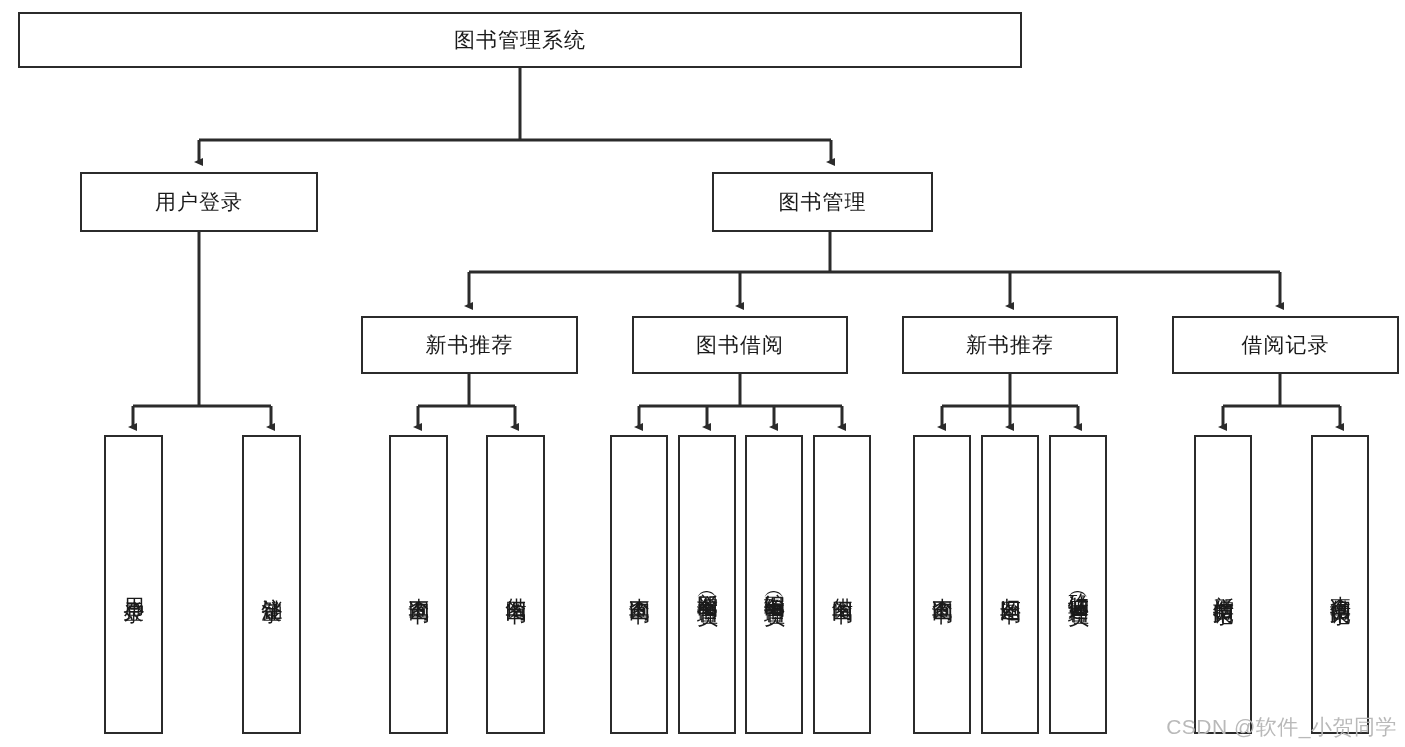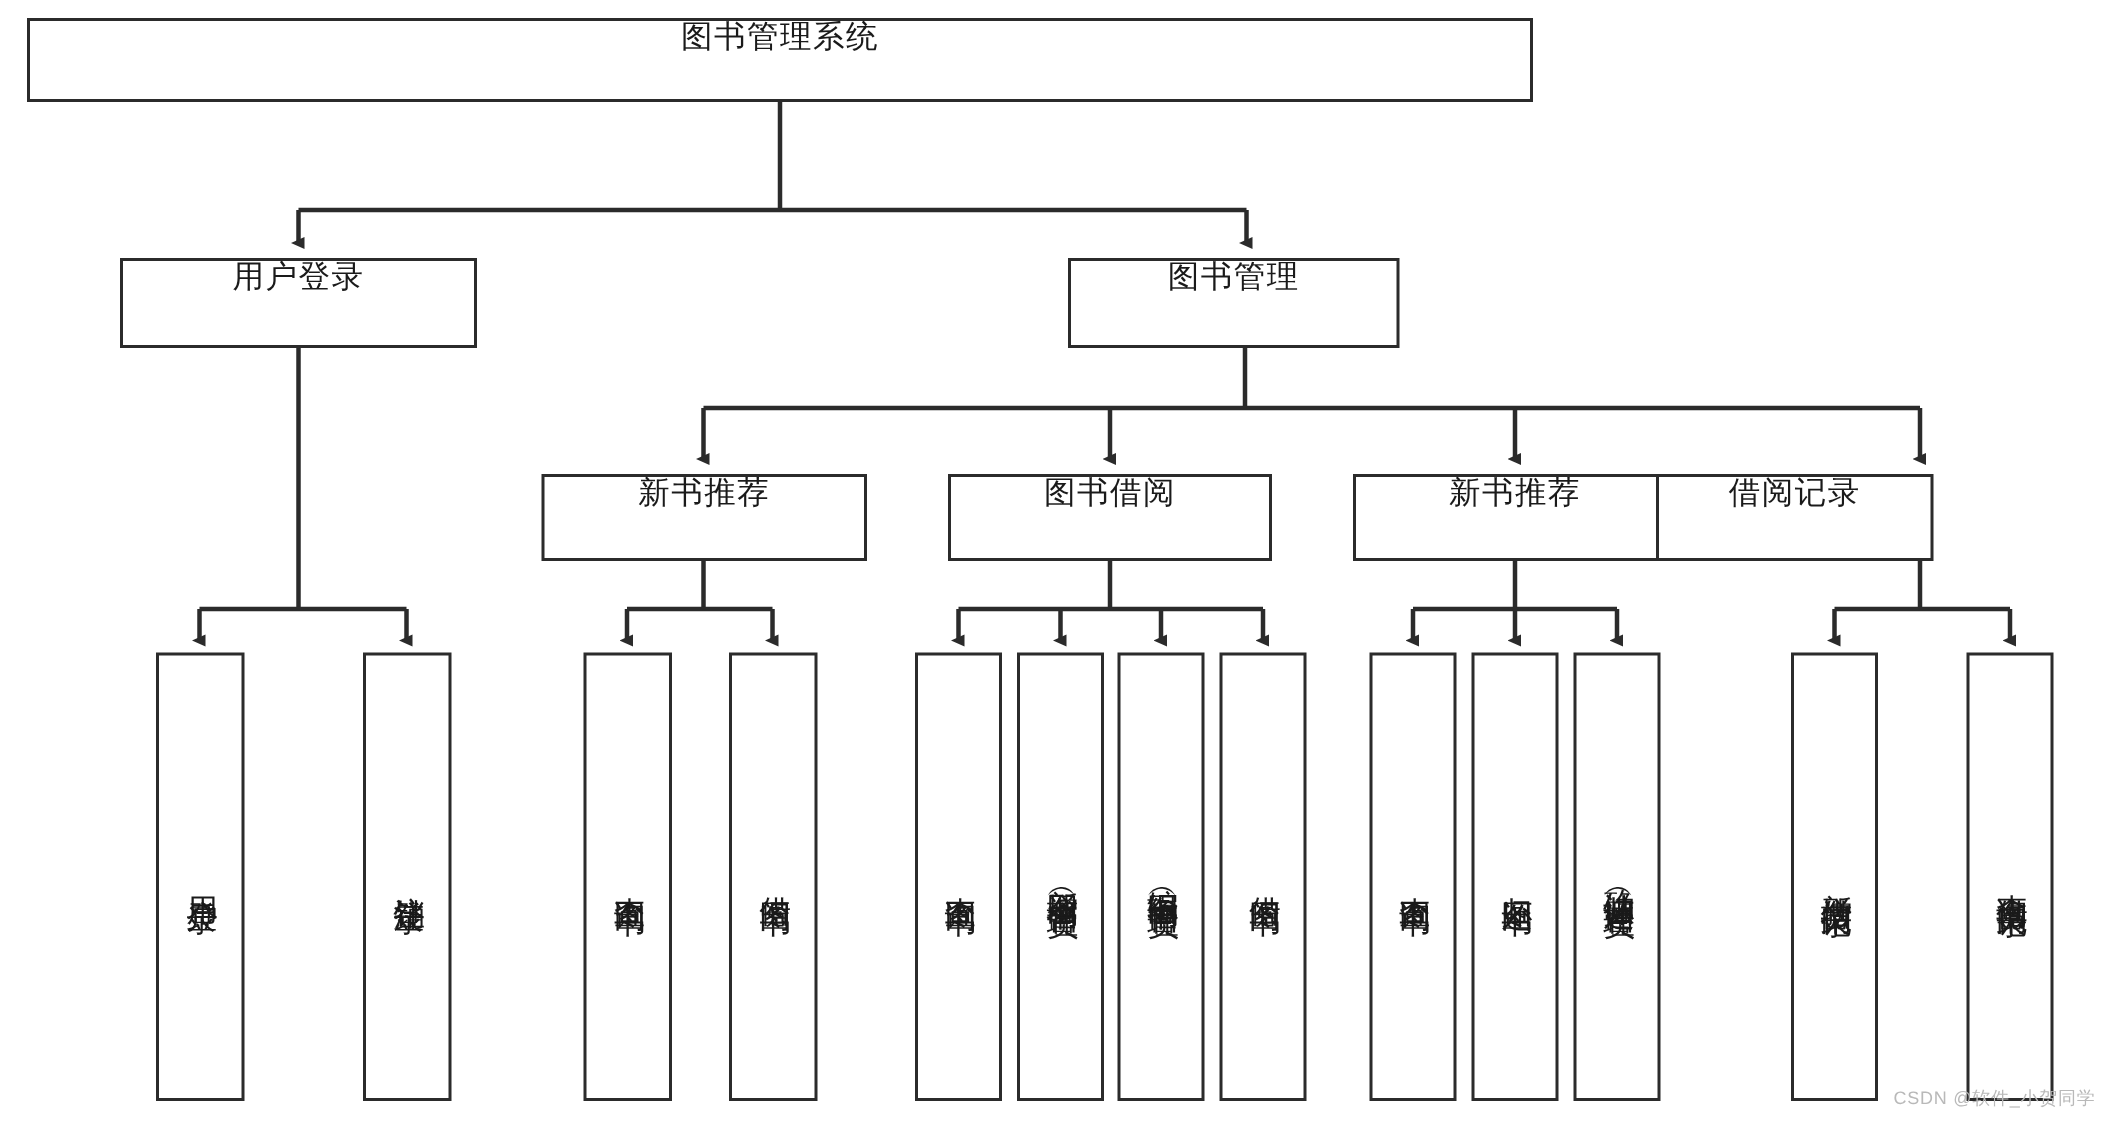--- a/index.html
+++ b/index.html
@@ -25,21 +25,21 @@
     top: 0;
     width: 1405px;
     height: 747px;
   }
   .node-box {
     position: absolute;
     box-sizing: border-box;
     border: 2px solid #2b2b2b;
     background: #ffffff;
     display: flex;
-    align-items: flex-start;
+    align-items: center;
     justify-content: center;
     color: #1a1a1a;
   }
   .node-label {
     display: block;
     text-align: center;
     line-height: 1.05;
     white-space: pre;
   }
   .node-h .node-label {
@@ -58,21 +58,21 @@
     writing-mode: vertical-rl;
     text-orientation: upright;
     font-size: 21px;
     line-height: 1.18;
     letter-spacing: 2px;
   }
   #watermark {
     position: absolute;
     right: 8px;
     bottom: 6px;
-    font-size: 12px;
+    font-size: 21px;
     color: #b9b9b9;
     letter-spacing: 0.5px;
     user-select: none;
     pointer-events: none;
   }
 </style>
 </head>
 <body>
 
 <div id="diagram-root">
@@ -144,21 +144,21 @@
   </div>
 
   <div class="node-box node-h" style="left:361px; top:316px; width:217px; height:58px;">
     <span class="node-label">新书推荐</span>
   </div>
 
   <div class="node-box node-h" style="left:902px; top:316px; width:216px; height:58px;">
     <span class="node-label">新书推荐</span>
   </div>
 
-  <div class="node-box node-h" style="left:1104px; top:316px; width:185px; height:58px;">
+  <div class="node-box node-h" style="left:1172px; top:316px; width:227px; height:58px;">
     <span class="node-label">借阅记录</span>
   </div>
 
   <div class="node-box node-v" style="left:104px; top:435px; width:59px; height:299px;">
     <span class="node-label">用户登录</span>
   </div>
   <div class="node-box node-v" style="left:242px; top:435px; width:59px; height:299px;">
     <span class="node-label">注销登录</span>
   </div>
 

